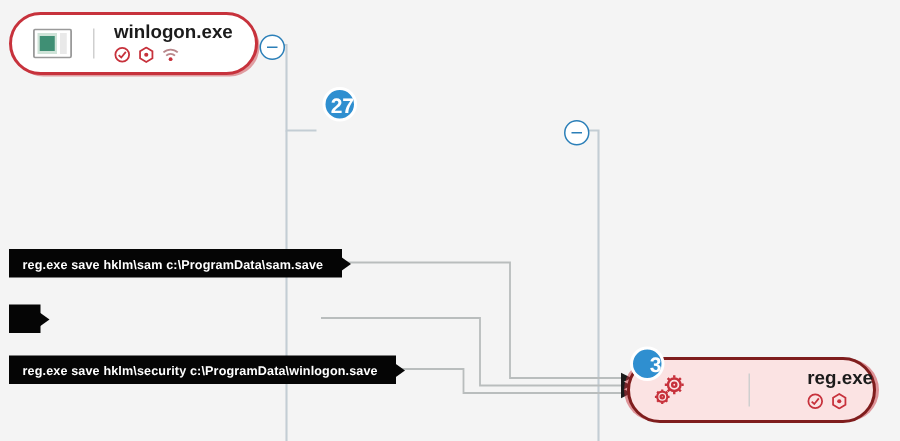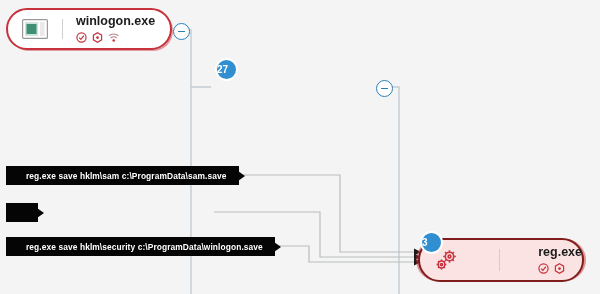--- a/index.html
+++ b/index.html
@@ -90,25 +90,25 @@
 
   
   .count-badge {
     position: absolute;
     width: 19px;
     height: 19px;
     border-radius: 50%;
     background: #2f8fd0;
     border: 2px solid #ffffff;
     color: #ffffff;
-    font-size: 10px;
+    font-size: 14px;
     font-weight: bold;
     display: flex;
     align-items: center;
-    justify-content: flex-start;
+    justify-content: flex-end;
     line-height: 1;
   }
 
   
   .collapse-toggle {
     position: absolute;
     width: 15px;
     height: 15px;
     border-radius: 50%;
     background: #ffffff;
@@ -126,21 +126,21 @@
   
   .cmd-chip {
     position: absolute;
     height: 19px;
     background: #050505;
     color: #ffffff;
     font-size: 8.4px;
     font-weight: bold;
     display: flex;
     align-items: center;
-    padding-left: 20px;
+    padding-left: 9px;
     padding-right: 12px;
     white-space: nowrap;
     letter-spacing: .1px;
   }
   .cmd-chip .tip {
     position: absolute;
     right: -6px;
     top: 50%;
     transform: translateY(-50%);
     width: 0;

